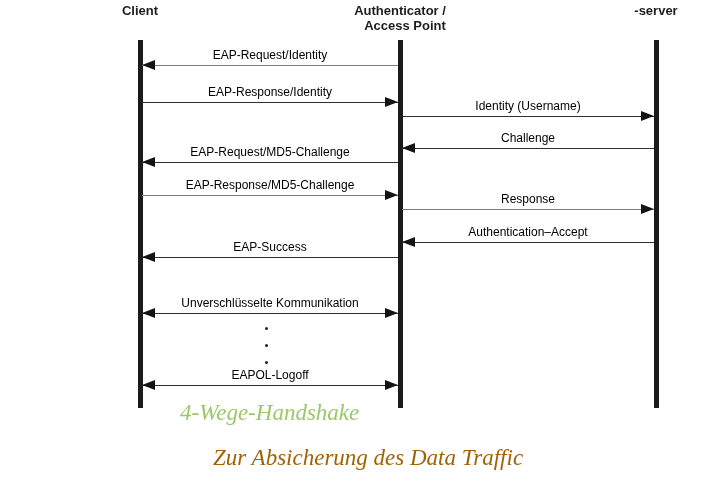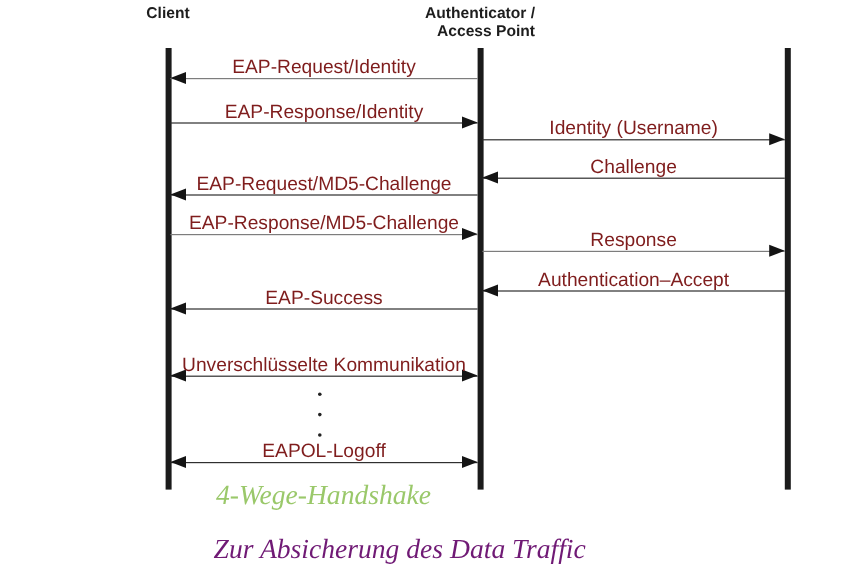--- a/index.html
+++ b/index.html
@@ -40,22 +40,22 @@
     border-bottom: 5px solid transparent;
     top: -5px;
   }
   .head.left  { left: 0;  border-right: 13px solid #141414; }
   .head.right { right: 0; border-left: 13px solid #141414; }
   .msg-label {
     position: absolute;
     left: 50%;
     top: -17px;
     transform: translateX(-50%);
-    font-size: 16px;
-    color: #7f1d1d;
+    font-size: 12px;
+    color: #000000;
     white-space: nowrap;
   }
   .dot {
     position: absolute;
     width: 3px; height: 3px;
     background: #222222;
     border-radius: 50%;
   }
   .caption {
     position: absolute;
@@ -91,20 +91,21 @@
       <div class="lifeline-label" style="left: 140px;">
         <div>Client</div>
       </div>
       <div class="lifeline-bar" style="left: 138px; top: 40px; height: 368px; background: rgb(27, 27, 27);"></div>
       <div class="lifeline-label" style="left: 400px; text-align: right;">
         <div>Authenticator /</div>
         <div>Access Point</div>
       </div>
       <div class="lifeline-bar" style="left: 398px; top: 40px; height: 368px; background: rgb(27, 27, 27);"></div>
       <div class="lifeline-label" style="left: 656px;">
+        <div>-server</div>
       </div>
       <div class="lifeline-bar" style="left: 654px; top: 40px; height: 368px; background: rgb(27, 27, 27);"></div>
       <div class="arrow" style="left: 142px; top: 65px; width: 256px;">
         <div class="shaft" style="border-top-color: rgb(125, 125, 125);"></div>
         <div class="head left" style="border-right-color: rgb(20, 20, 20);"></div>
         <div class="msg-label">EAP-Request/Identity</div>
       </div>
       <div class="arrow" style="left: 142px; top: 102px; width: 256px;">
         <div class="shaft" style="border-top-color: rgb(47, 47, 47);"></div>
         <div class="head right" style="border-left-color: rgb(20, 20, 20);"></div>
@@ -155,14 +156,14 @@
         <div class="shaft" style="border-top-color: rgb(47, 47, 47);"></div>
         <div class="head left" style="border-right-color: rgb(20, 20, 20);"></div>
         <div class="head right" style="border-left-color: rgb(20, 20, 20);"></div>
         <div class="msg-label">EAPOL-Logoff</div>
       </div>
       <div class="dot" style="left: 265px; top: 327px;"></div>
       <div class="dot" style="left: 265px; top: 344px;"></div>
       <div class="dot" style="left: 265px; top: 361px;"></div>
     </div>
   <div class="overlay l1" style="color: rgb(154, 200, 106);">4-Wege-Handshake</div>
-  <div class="overlay l2" style="color: #701a75;">Zur Absicherung des Data Traffic</div>
+  <div class="overlay l2" style="color: #a16207; margin-left: 35px;">Zur Absicherung des Data Traffic</div>
 </div>
 
 </body></html>

